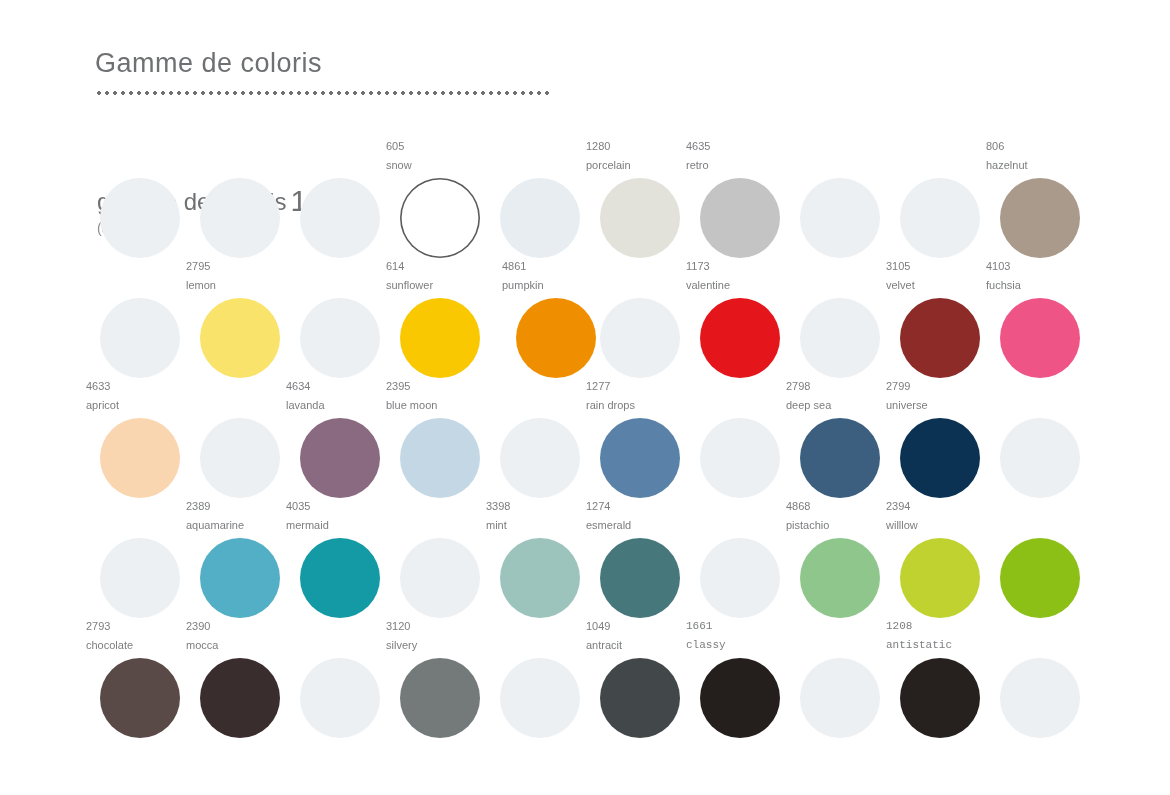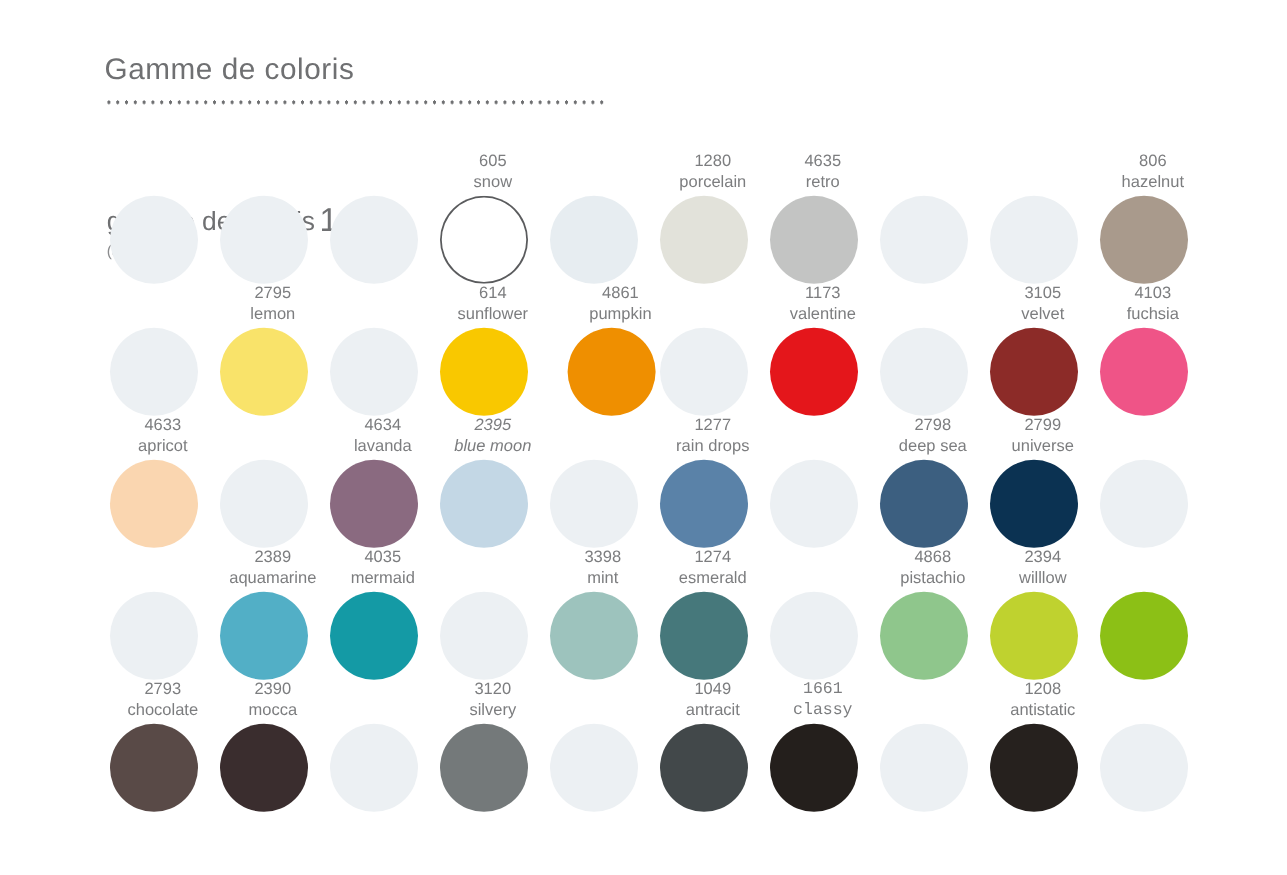--- a/index.html
+++ b/index.html
@@ -83,22 +83,21 @@
     position: absolute;
     top: 0;
     width: 100px;
     height: 120px;
   }
   .swatch-label {
     position: absolute;
     left: -12px;
     right: -12px;
     bottom: 83px;
-    text-align: center;
-    font-size: 15px;
+    font-size: 11px;
     line-height: 19px;
     color: #7c7d7f;
     white-space: nowrap;
   }
   .swatch-label .code { display: block; }
   .swatch-label .name { display: block; }
   .swatch-disc {
     position: absolute;
     left: 2px;
     bottom: 0;
@@ -243,21 +242,21 @@
       <div class="swatch-cell empty" style="left: 100px;">
         <div class="swatch-disc" style="background: rgb(236, 240, 243);"></div>
       </div>
       <div class="swatch-cell" style="left: 200px;">
         <div class="swatch-label">
           <span class="code">4634</span>
           <span class="name">lavanda</span>
         </div>
         <div class="swatch-disc" style="background: rgb(138, 106, 128);"></div>
       </div>
-      <div class="swatch-cell" style="left: 300px; font-style: italic;">
+      <div class="swatch-cell" style="left: 300px;">
         <div class="swatch-label">
           <span class="code">2395</span>
           <span class="name">blue moon</span>
         </div>
         <div class="swatch-disc" style="background: rgb(195, 215, 229);"></div>
       </div>
       <div class="swatch-cell empty" style="left: 400px;">
         <div class="swatch-disc" style="background: rgb(236, 240, 243);"></div>
       </div>
       <div class="swatch-cell" style="left: 500px;">
@@ -382,21 +381,21 @@
       <div class="swatch-cell" style="left: 600px; font-family: Liberation Mono, monospace;">
         <div class="swatch-label">
           <span class="code">1661</span>
           <span class="name">classy</span>
         </div>
         <div class="swatch-disc" style="background: rgb(36, 31, 28);"></div>
       </div>
       <div class="swatch-cell empty" style="left: 700px;">
         <div class="swatch-disc" style="background: rgb(236, 240, 243);"></div>
       </div>
-      <div class="swatch-cell" style="left: 800px;">
+      <div class="swatch-cell" style="left: 800px; font-family: Liberation Mono, monospace;">
         <div class="swatch-label">
           <span class="code">1208</span>
           <span class="name">antistatic</span>
         </div>
         <div class="swatch-disc" style="background: rgb(38, 33, 30);"></div>
       </div>
       <div class="swatch-cell empty" style="left: 900px;">
         <div class="swatch-disc" style="background: rgb(236, 240, 243);"></div>
       </div>
     </div>

